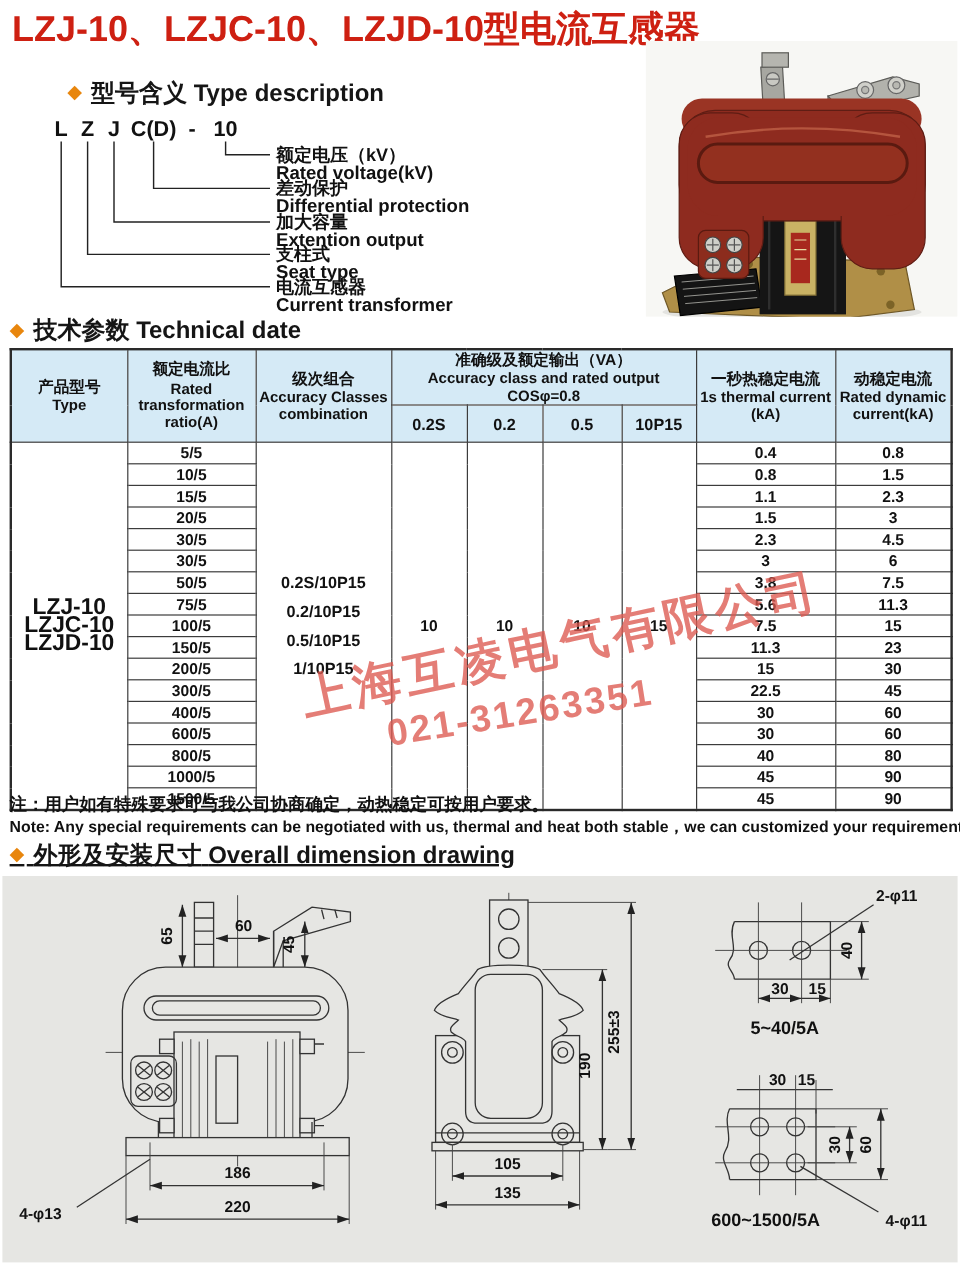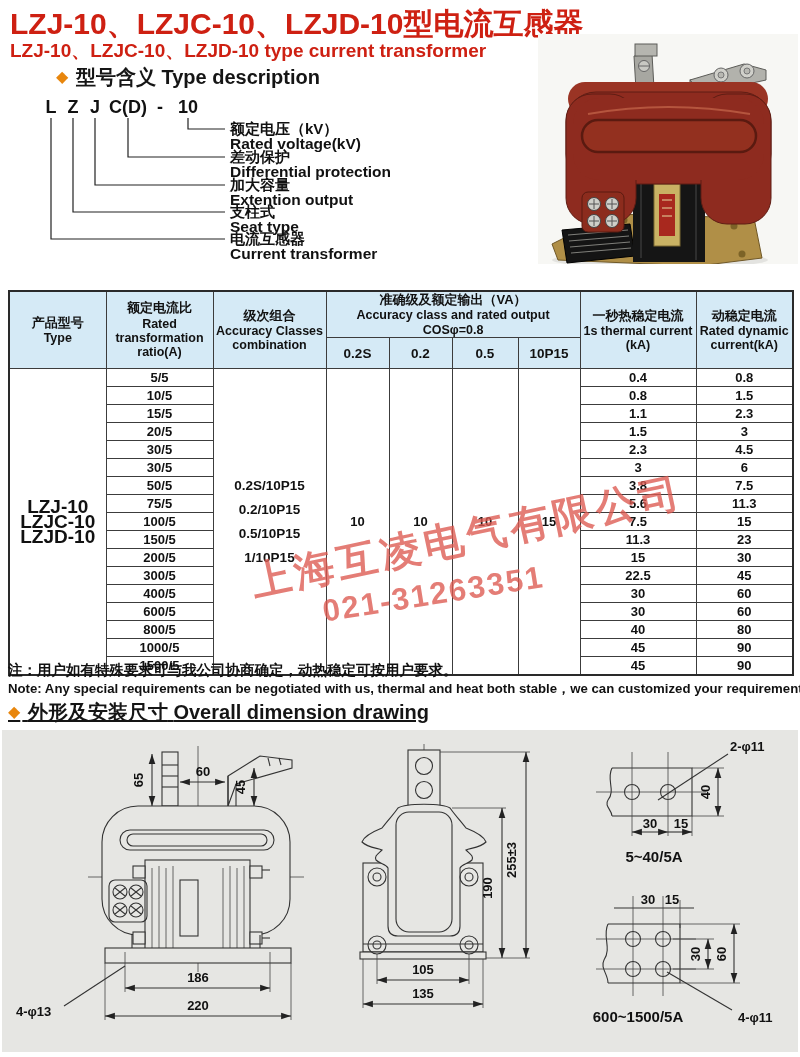--- a/index.html
+++ b/index.html
@@ -47,21 +47,20 @@
   .tl{stroke:#333;stroke-width:1.1;fill:none;}
   .tlf{stroke:#333;stroke-width:1.1;fill:#e6e6e3;}
   .thin{stroke:#444;stroke-width:0.8;fill:none;}
 </style>
 </head>
 <body>
 
 <div class="page">
 
   <div class="abs main-title">LZJ-10、LZJC-10、LZJD-10型电流互感器</div>
-  <div class="abs sub-title">LZJ-10、LZJC-10、LZJD-10 type current transformer</div>
 
   <div class="abs section-head sh1">
     <span class="diamond">◆</span>
     <span>型号含义</span>
     <span>Type description</span>
   </div>
 
   <svg class="abs" style="left:538px;top:34px;" width="260" height="230" viewBox="0 0 260 230">
     <rect x="0" y="0" width="260" height="230" fill="#f7f7f4"></rect>
     <ellipse cx="122" cy="226" rx="108" ry="8" fill="rgba(0,0,0,0.08)"></ellipse>
@@ -145,20 +144,25 @@
       <text x="212" y="82" font-size="15.5" font-weight="bold">Differential protection</text>
       <text x="212" y="95" font-size="15" font-weight="bold">加大容量</text>
       <text x="212" y="110" font-size="15.5" font-weight="bold">Extention output</text>
       <text x="212" y="122" font-size="15" font-weight="bold">支柱式</text>
       <text x="212" y="137" font-size="15.5" font-weight="bold">Seat type</text>
       <text x="212" y="149" font-size="15" font-weight="bold">电流互感器</text>
       <text x="212" y="164" font-size="15.5" font-weight="bold">Current transformer</text>
     </g>
   </svg>
 
+  <div class="abs section-head sh2">
+    <span class="diamond">◆</span>
+    <span>技术参数</span>
+    <span>Technical date</span>
+  </div>
 
   <table class="spec-table">
     <colgroup>
       <col style="width:97px">
         <col style="width:107px">
         <col style="width:113px">
       <col style="width:63px">
         <col style="width:63px">
         <col style="width:66px">
         <col style="width:62px">

